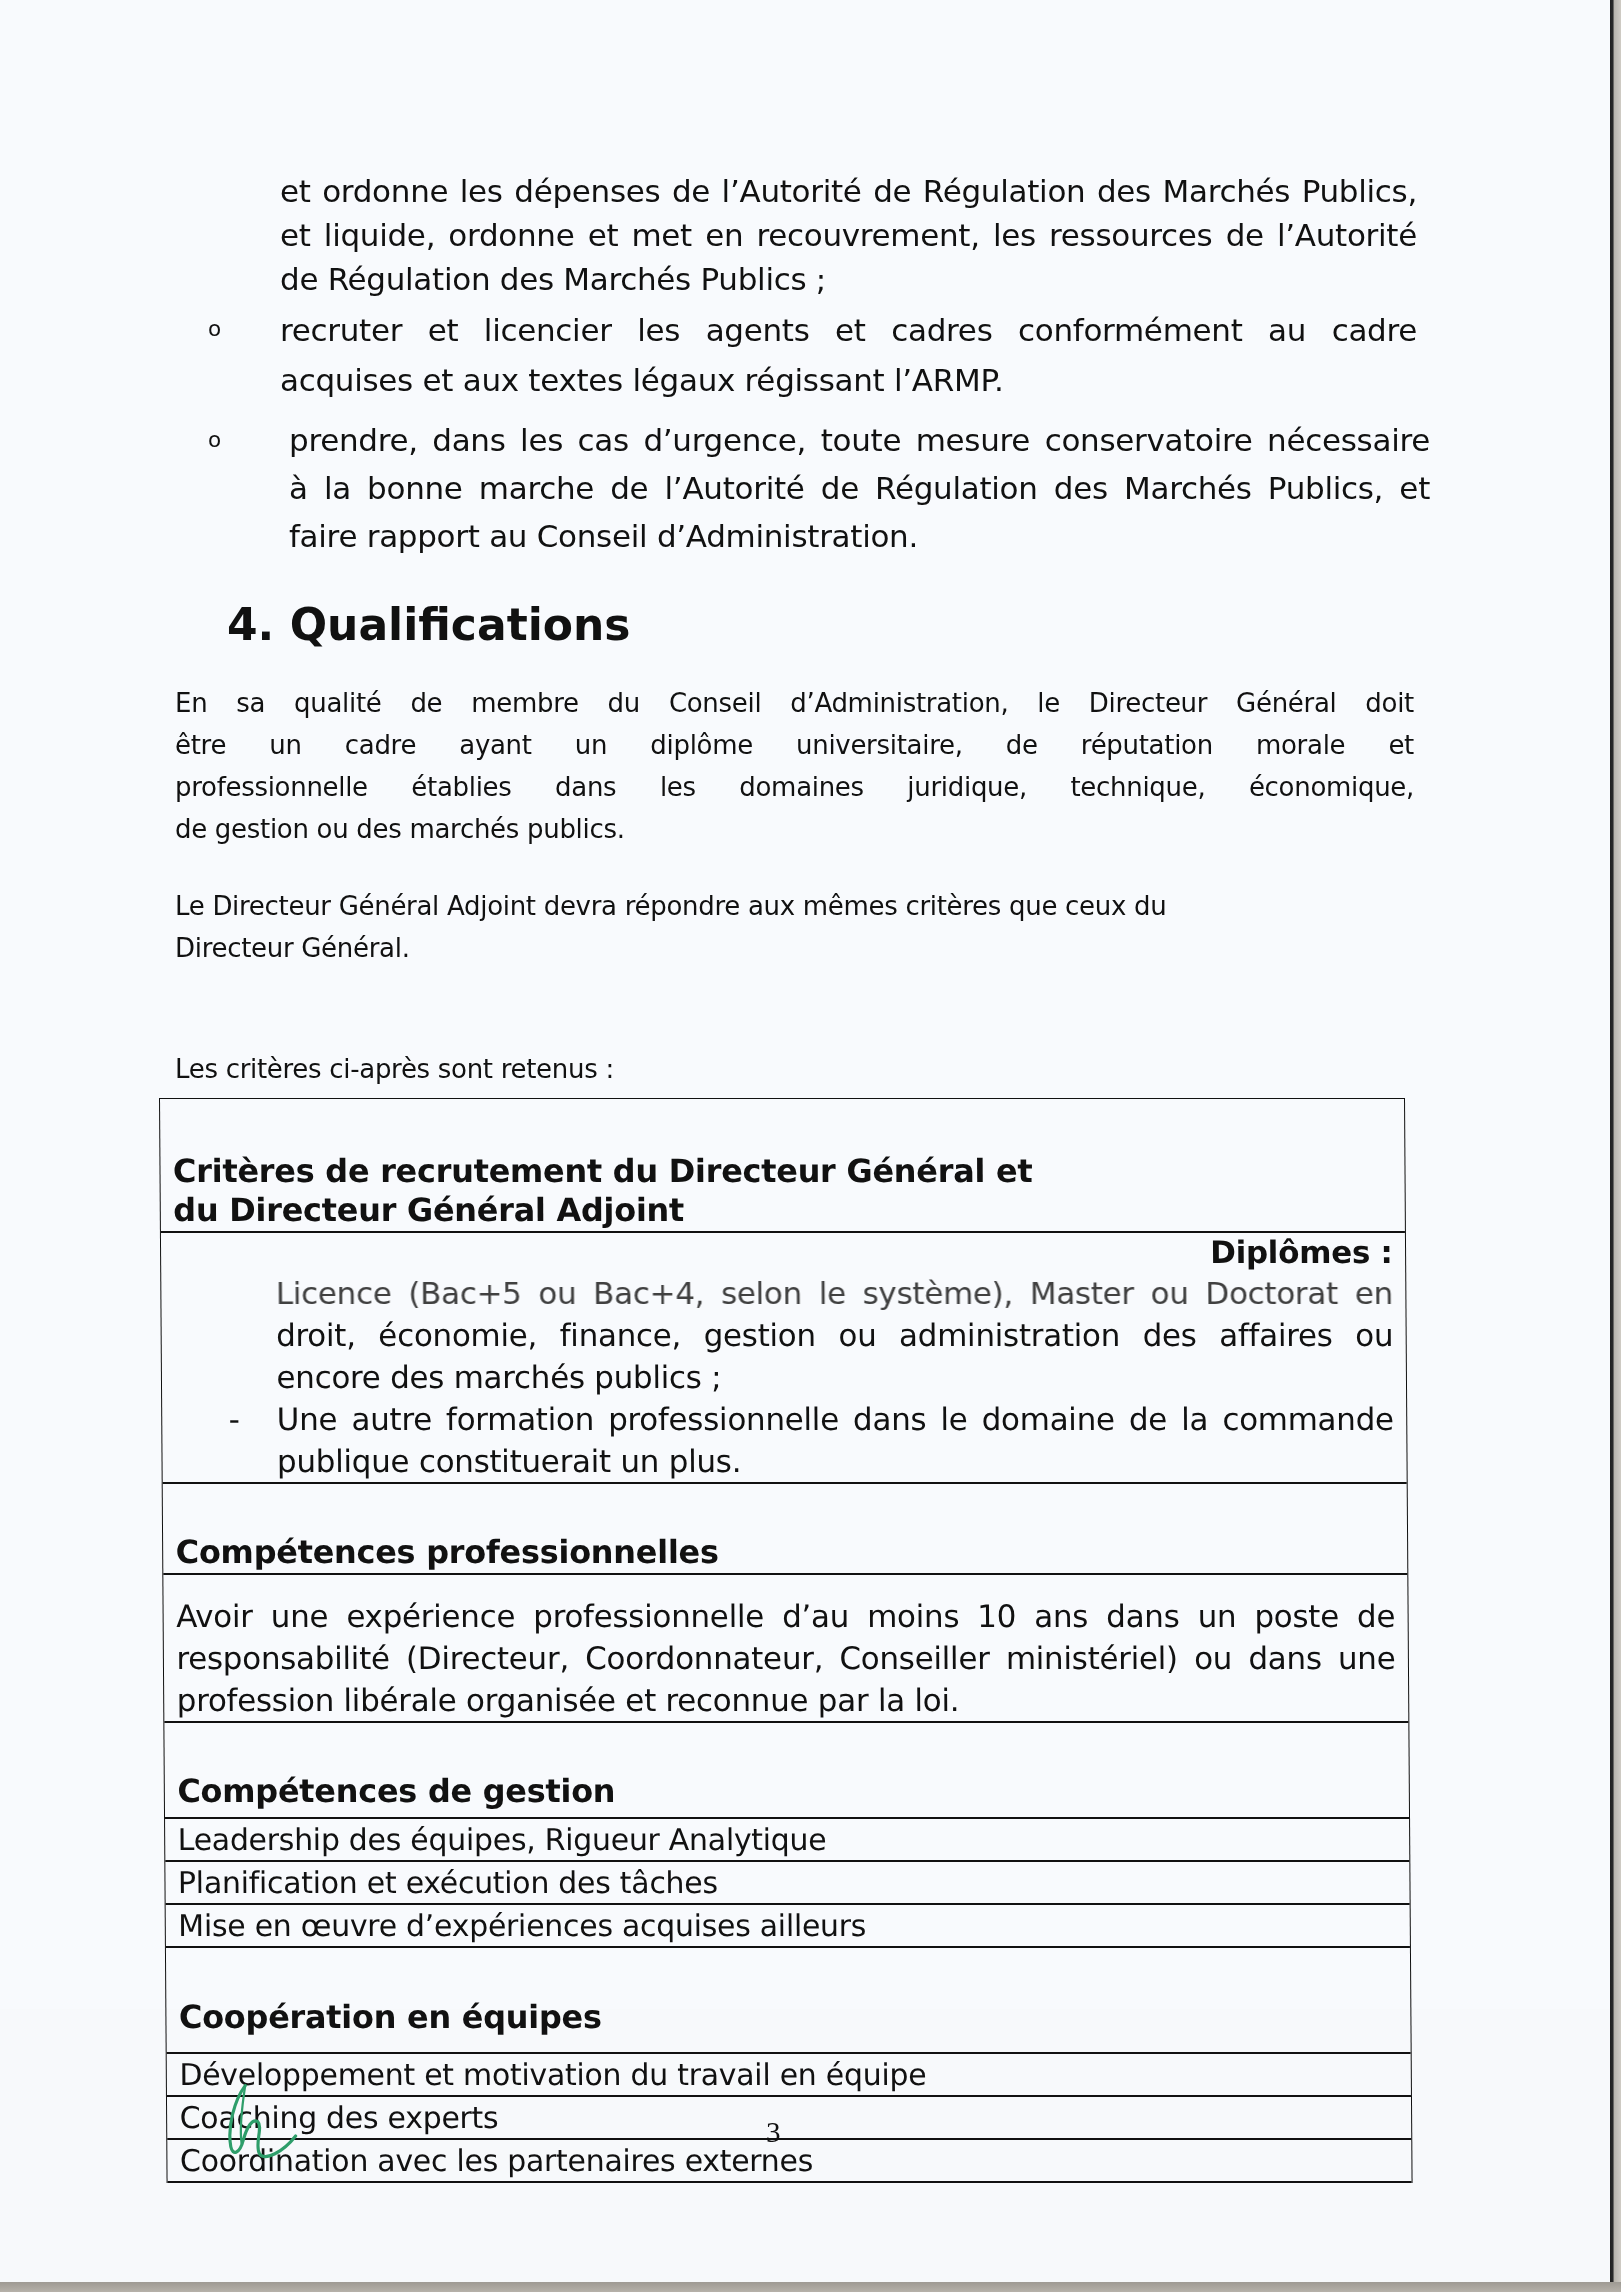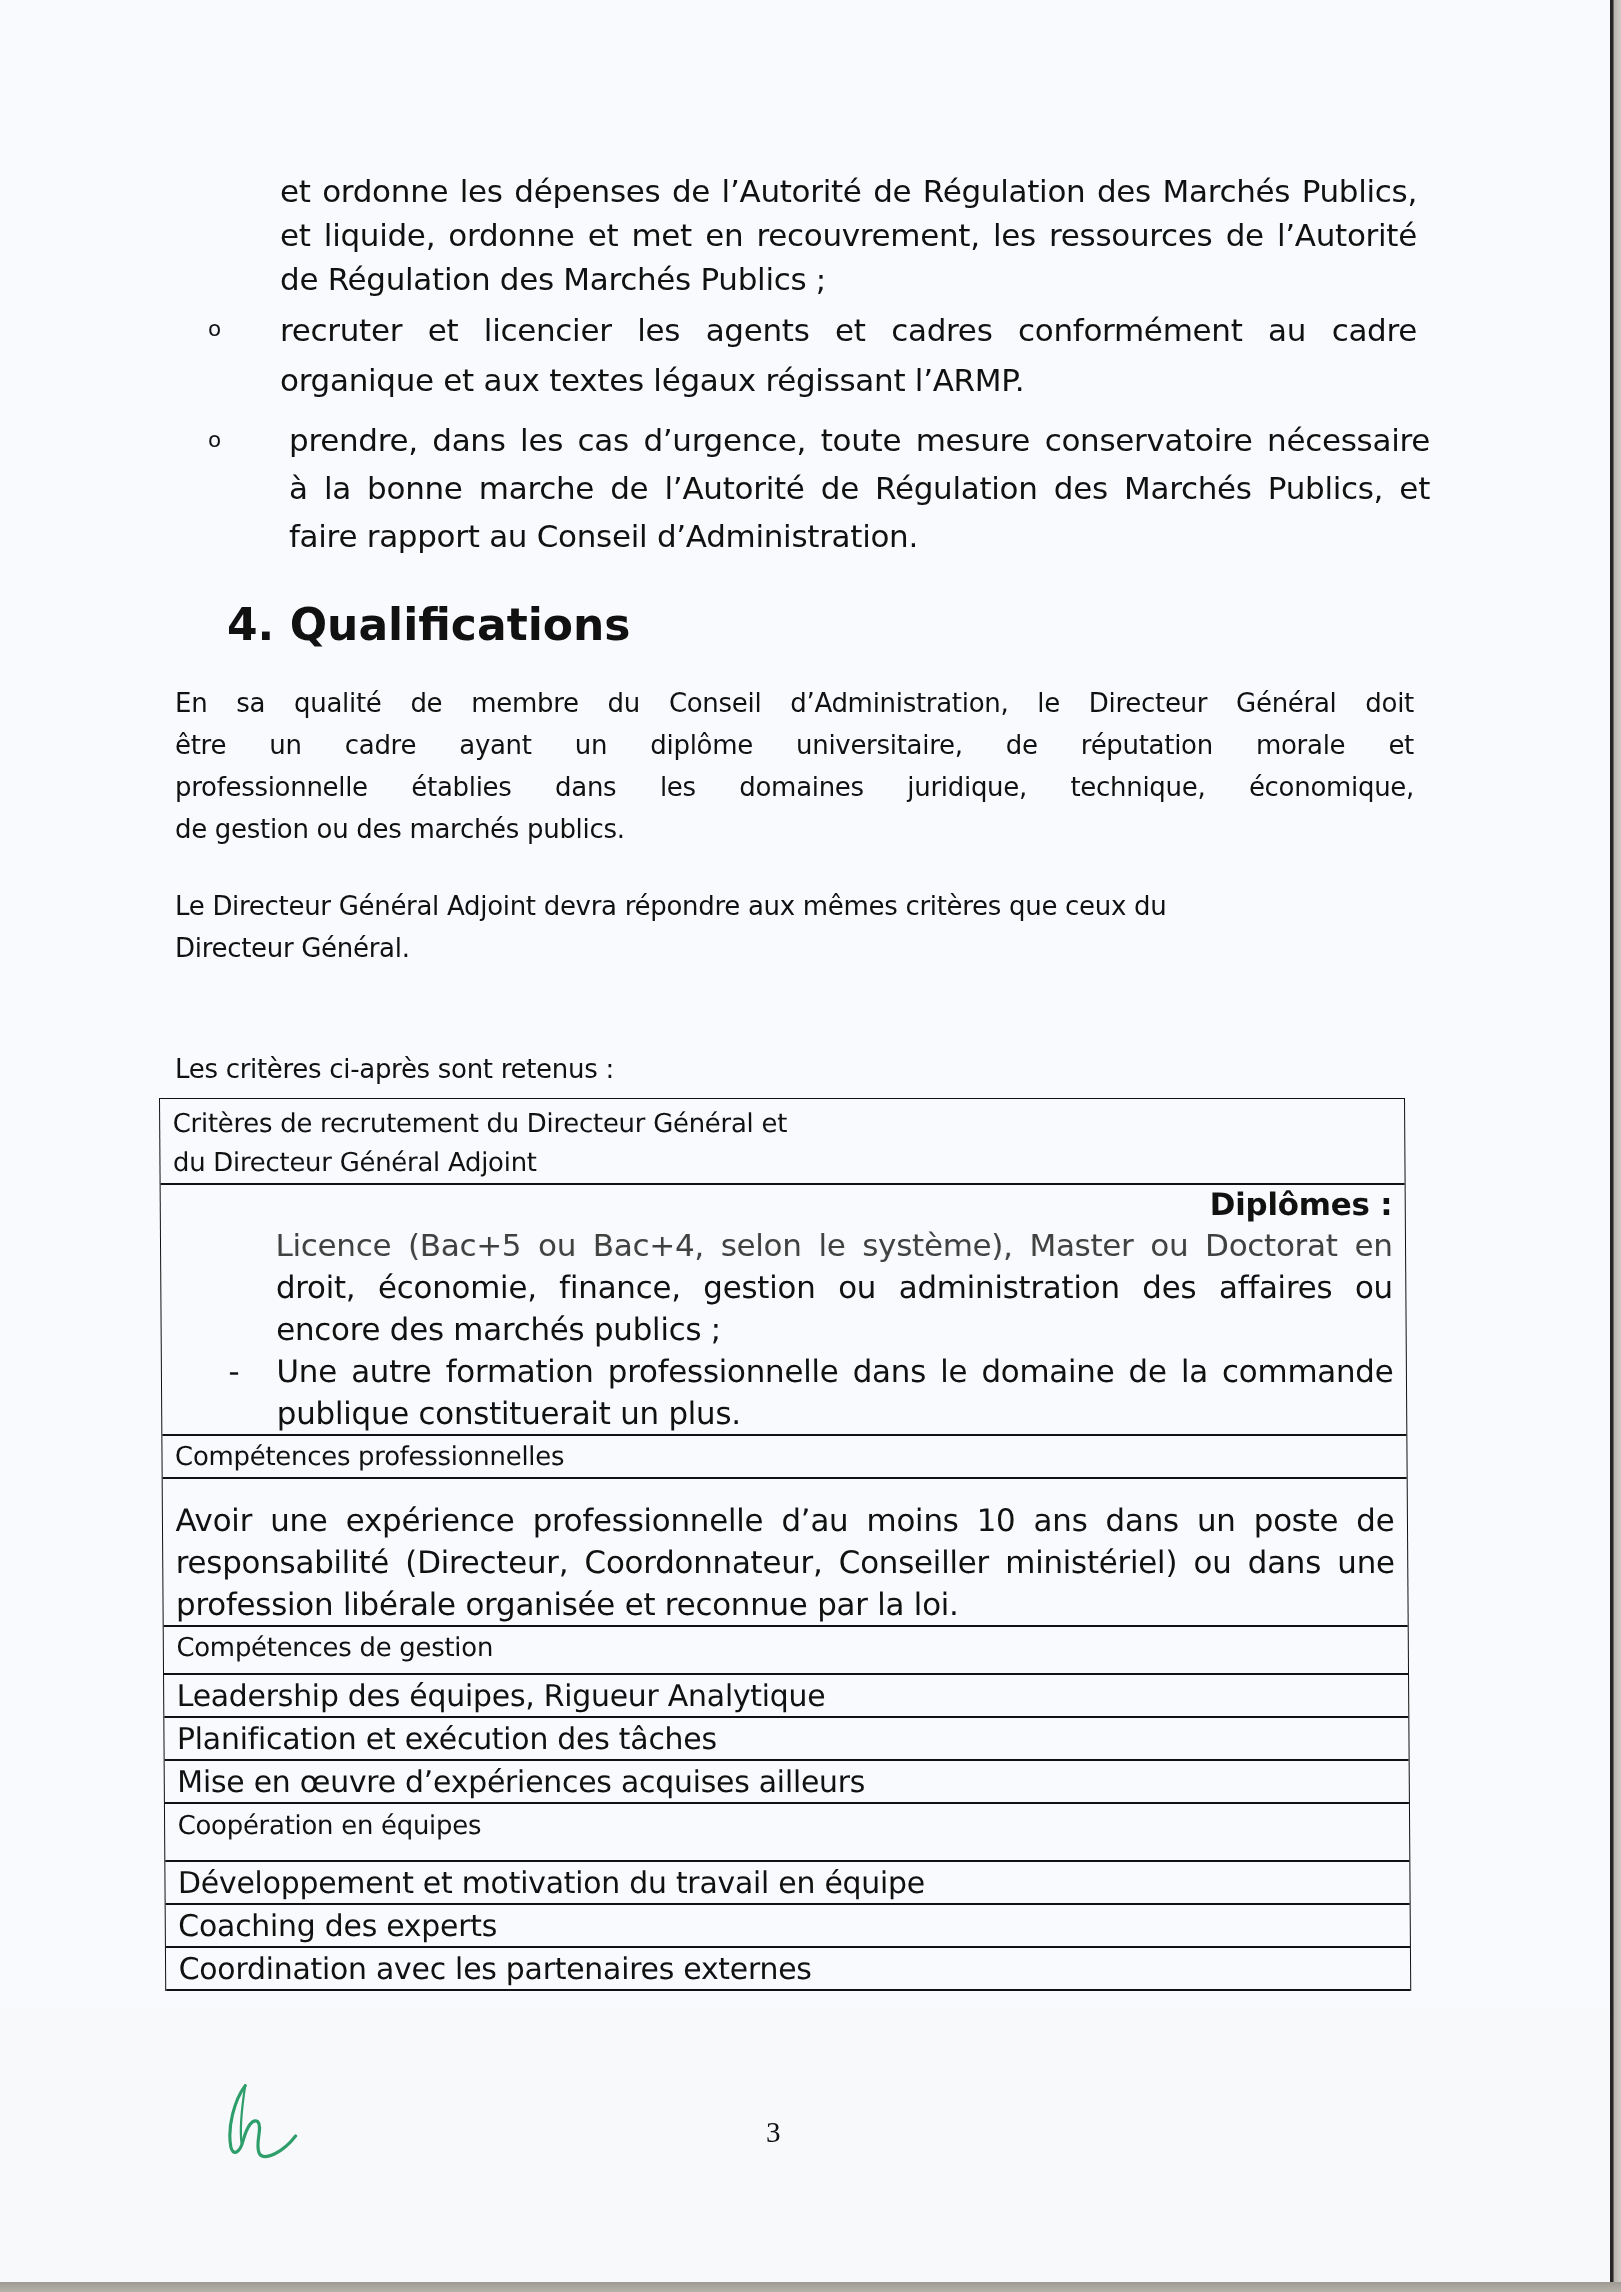--- a/index.html
+++ b/index.html
@@ -36,21 +36,21 @@
   .line { display: block; white-space: nowrap; }
   .line.j { text-align: justify; text-align-last: justify; white-space: normal; }
 
   
   .tbl {
     position: absolute; left: 159px; top: 1098px; width: 1244px;
     border-left: 1.8px solid #111; border-right: 1.8px solid #111; border-top: 1.8px solid #111;
     transform: skewX(0.4deg); transform-origin: top left;
   }
   .row { border-bottom: 2.7px solid #111; padding-left: 12.5px; padding-right: 12.5px; box-sizing: border-box; }
-  .row.h { font-weight: normal; font-size: 26px; line-height: 39px; letter-spacing: -0.3px; }
+  .row.h { font-weight: bold; font-size: 32px; line-height: 39px; letter-spacing: -0.3px; margin-top: 48px; }
   .row.c { font-size: 31px; line-height: 42px; letter-spacing: -0.3px; }
   .row.sm { font-size: 30px; line-height: 41px; letter-spacing: -0.3px; }
   .dash-item { position: relative; padding-left: 102px; }
   .dash { position: absolute; left: 54px; top: 0; }
   .blurry { color: #404040; filter: blur(0.5px); }
 
   .initials {
     position: absolute; left: 220px; top: 2082px; width: 99px; height: 81px;
   }
   .page-number {
@@ -65,21 +65,21 @@
 
   <div class="text" style="left:280px; top:169px; width:1137px; line-height:44px;">
     <span class="line j">et ordonne les dépenses de l’Autorité de Régulation des Marchés Publics,</span>
     <span class="line j">et liquide, ordonne et met en recouvrement, les ressources de l’Autorité</span>
     <span class="line">de Régulation des Marchés Publics ;</span>
   </div>
 
   <span class="bullet" style="left:208px; top:305px;">o</span>
   <div class="text" style="left:280px; top:305px; width:1137px; line-height:50px;">
     <span class="line j">recruter et licencier les agents et cadres conformément au cadre</span>
-    <span class="line">organique et aux textes légaux régissant l’ARMP.</span>
+    <span class="line">acquises et aux textes légaux régissant l’ARMP.</span>
   </div>
 
   <span class="bullet" style="left:208px; top:416px;">o</span>
   <div class="text" style="left:289px; top:416px; width:1141px; line-height:48px;">
     <span class="line j">prendre, dans les cas d’urgence, toute mesure conservatoire nécessaire</span>
     <span class="line j">à la bonne marche de l’Autorité de Régulation des Marchés Publics, et</span>
     <span class="line">faire rapport au Conseil d’Administration.</span>
   </div>
 
   <div class="heading" style="left:227px; top:601px;">

